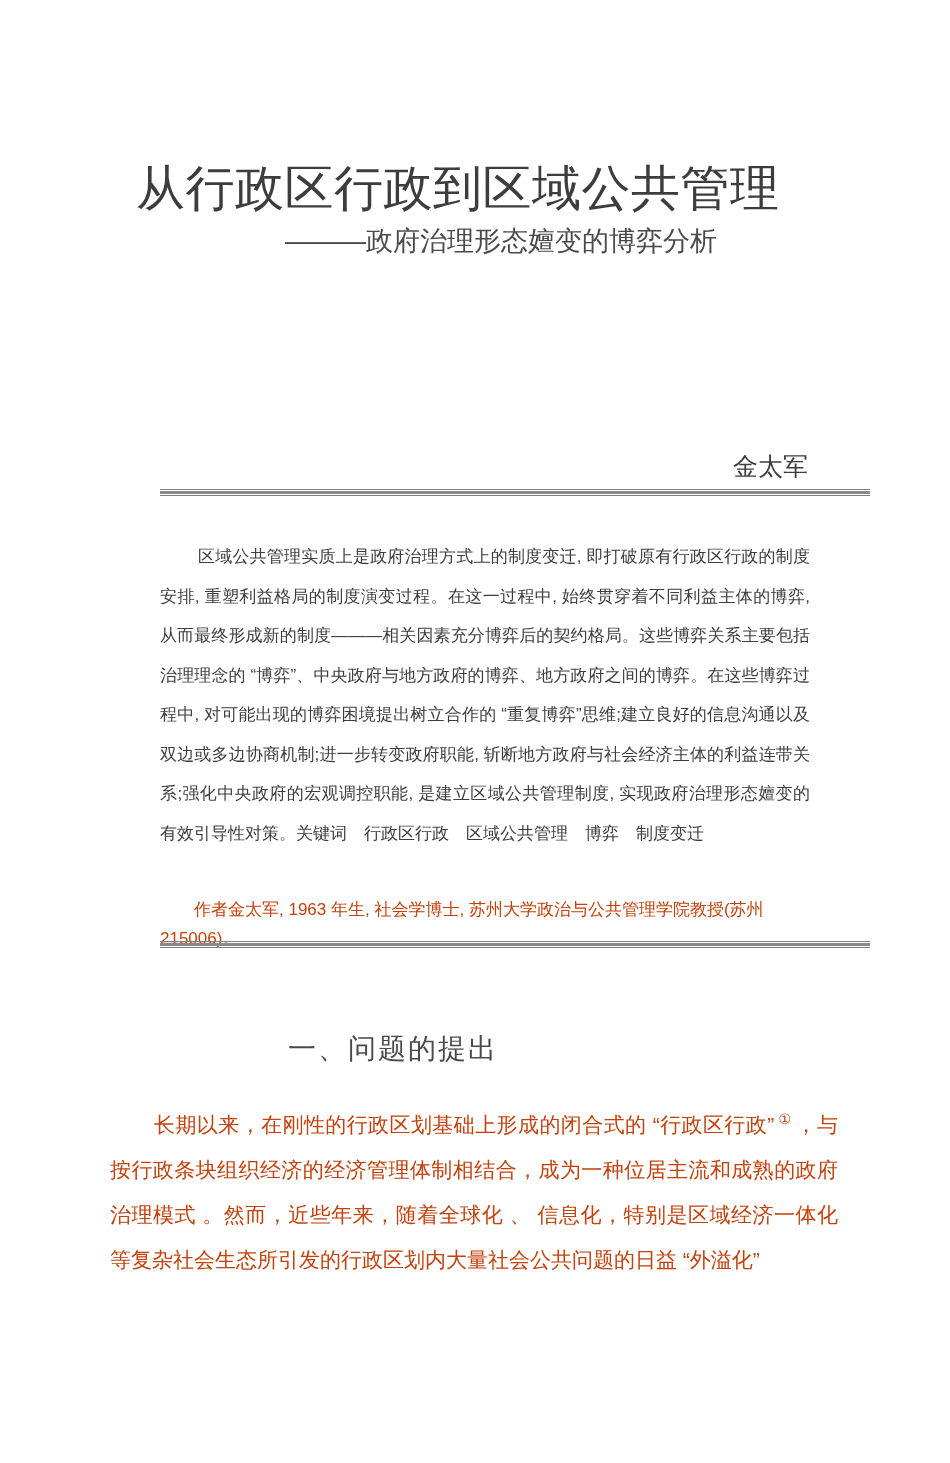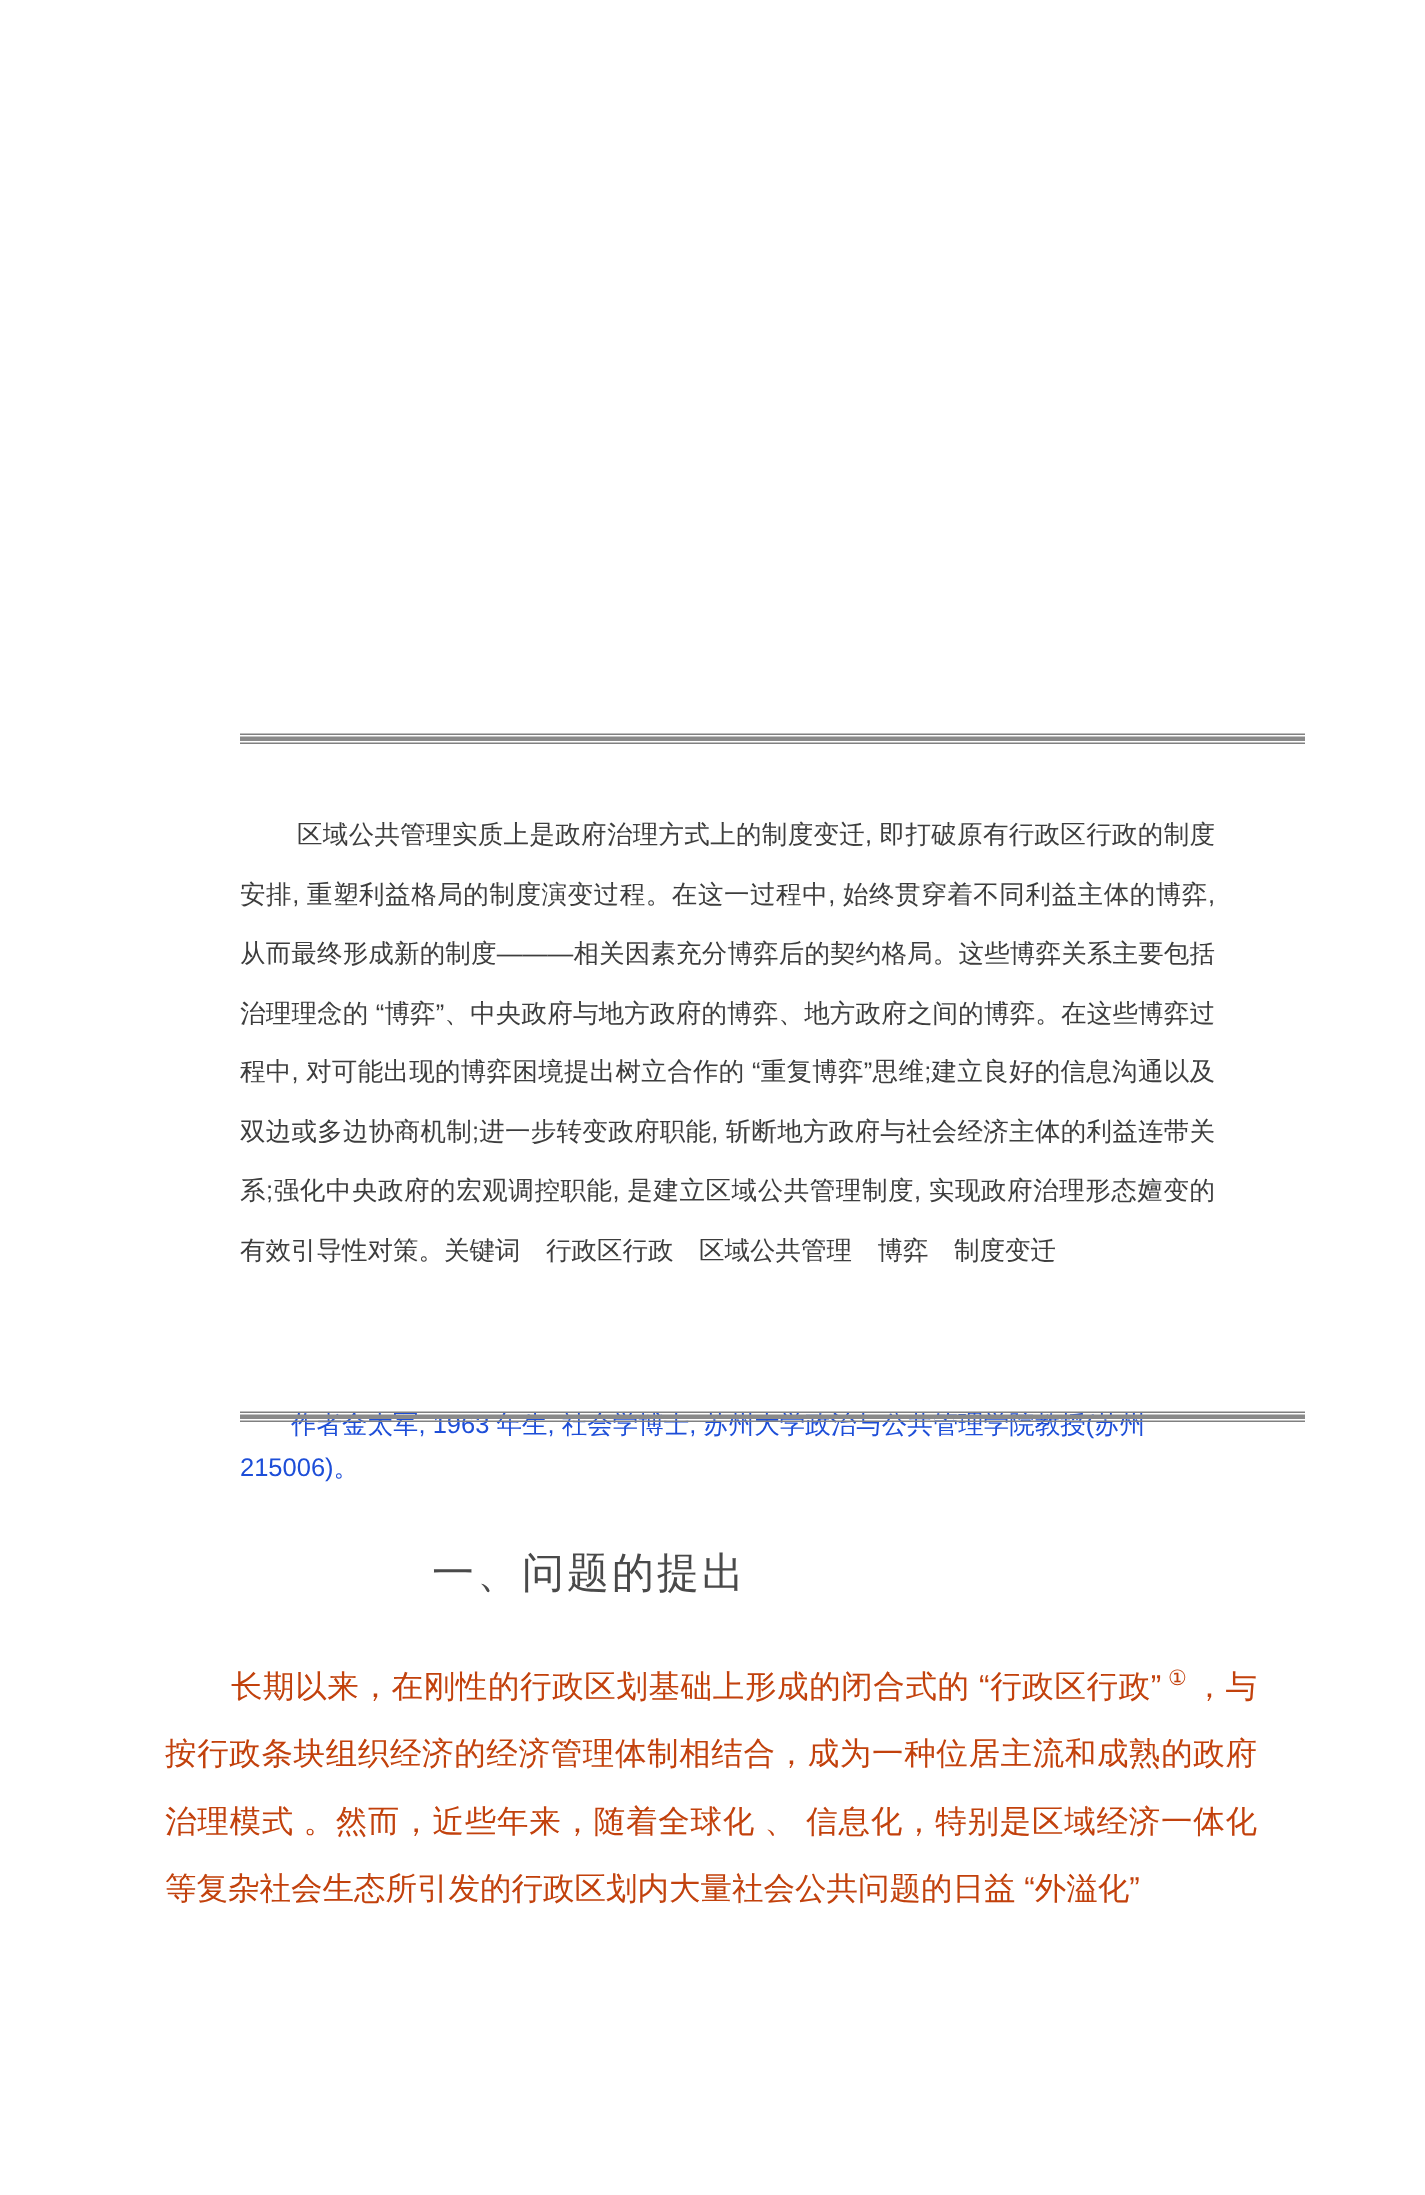--- a/index.html
+++ b/index.html
@@ -95,23 +95,22 @@
   }
 
   
   .author-note {
     position: absolute;
     left: 160px;
     top: 895px;
     width: 655px;
     font-size: 17px;
     line-height: 29px;
-    color: #1d4ed8;
+    color: #c2410c;
     text-indent: 34px;
-    margin-top: 40px;
   }
 
   
   .section-heading {
     position: absolute;
     left: 0;
     top: 1030px;
     width: 786px;
     text-align: center;
     font-size: 28px;
@@ -137,21 +136,26 @@
     vertical-align: super;
     line-height: 0;
     padding: 0 4px;
   }
 </style>
 </head>
 <body>
 
 <div class="page">
 
+  <div class="title-block">
+    <h1 class="doc-title">从行政区行政到区域公共管理</h1>
+    <div class="doc-subtitle">———政府治理形态嬗变的博弈分析</div>
+  </div>
 
+  <div class="author-line">金太军</div>
 
   <div class="rule-double" id="rule-top">
     <div class="ln a"></div>
     <div class="ln b"></div>
     <div class="ln c"></div>
   </div>
 
   <div class="abstract">区域公共管理实质上是政府治理方式上的制度变迁, 即打破原有行政区行政的制度安排, 重塑利益格局的制度演变过程。在这一过程中, 始终贯穿着不同利益主体的博弈, 从而最终形成新的制度———相关因素充分博弈后的契约格局。这些博弈关系主要包括治理理念的 “博弈”、中央政府与地方政府的博弈、地方政府之间的博弈。在这些博弈过程中, 对可能出现的博弈困境提出树立合作的 “重复博弈”思维;建立良好的信息沟通以及双边或多边协商机制;进一步转变政府职能, 斩断地方政府与社会经济主体的利益连带关系;强化中央政府的宏观调控职能, 是建立区域公共管理制度, 实现政府治理形态嬗变的有效引导性对策。关键词　行政区行政　区域公共管理　博弈　制度变迁</div>
 
   <div class="author-note">作者金太军, 1963 年生, 社会学博士, 苏州大学政治与公共管理学院教授(苏州 215006)。</div>

